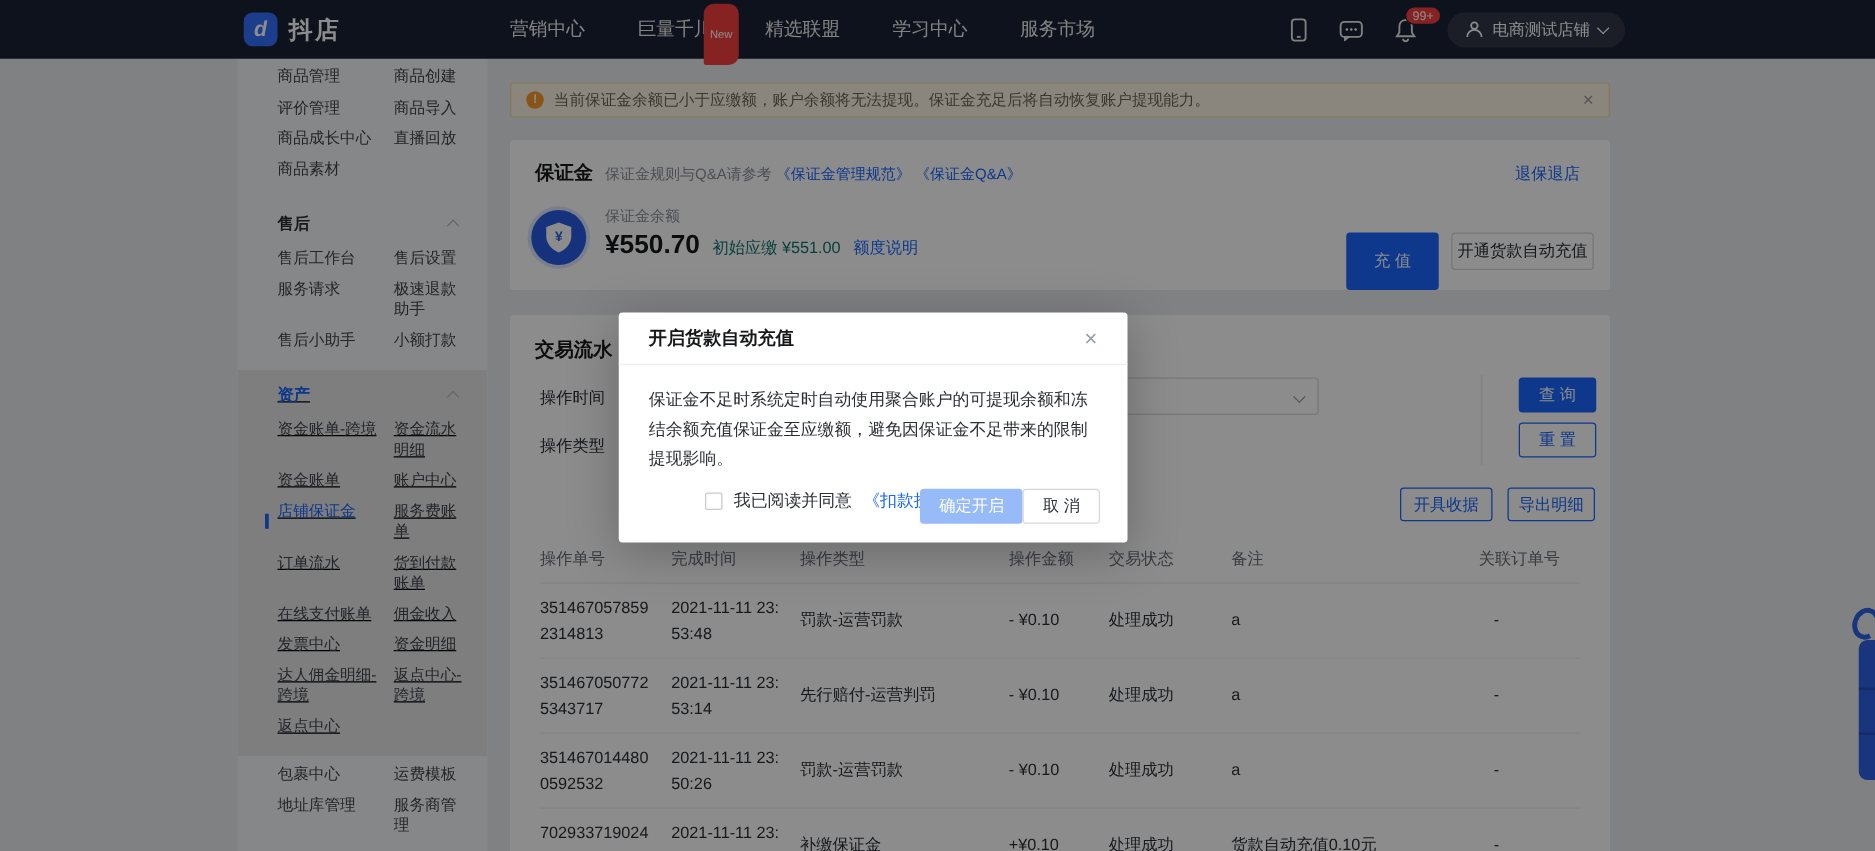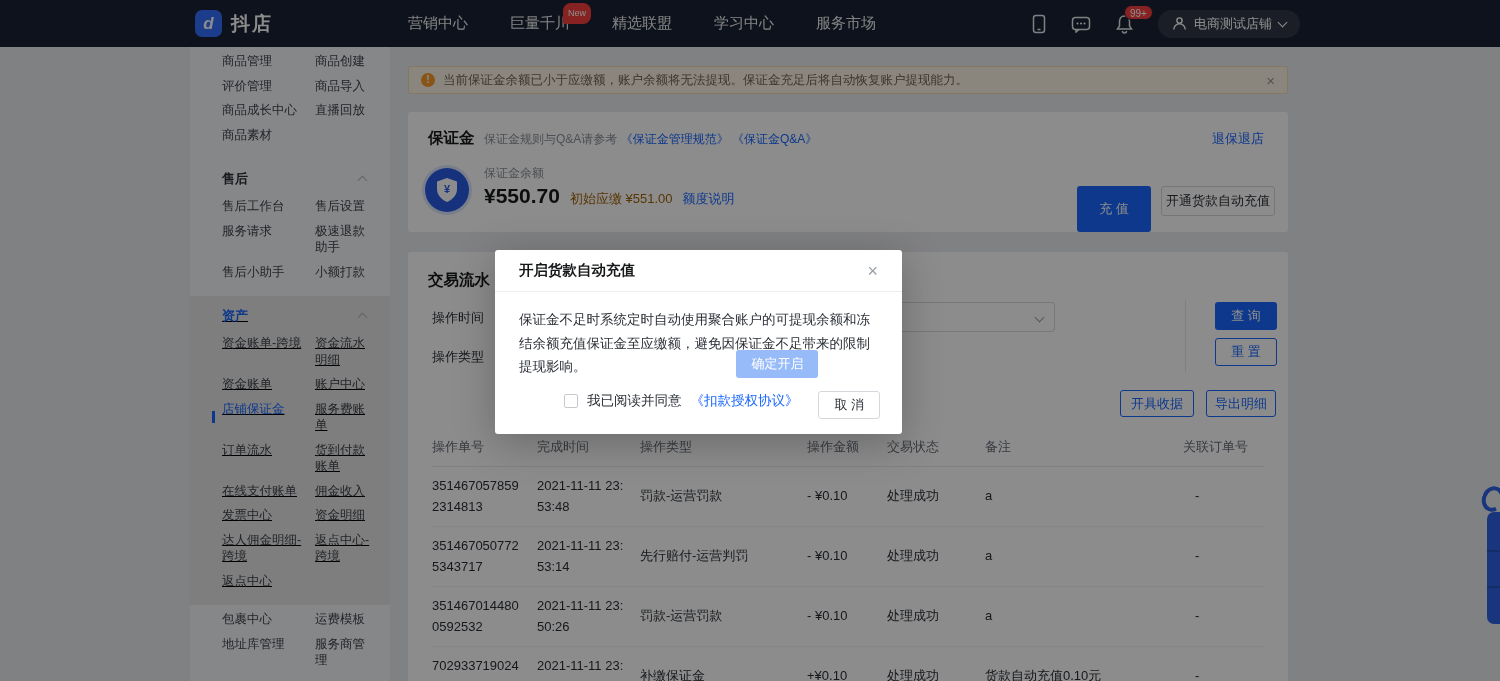--- a/index.html
+++ b/index.html
@@ -6,21 +6,21 @@
   body { background:#555; font-family:"Liberation Sans","DejaVu Sans",sans-serif; }
   .stage { position:relative; width:1500px; height:681px; overflow:hidden; background:#e9ebef; }
 
   
   .topnav { position:absolute; left:0; top:0; width:100%; height:47px; background:#1b2233; z-index:10; }
   .brand { position:absolute; left:195px; top:0; height:47px; display:flex; align-items:center; gap:9px; }
   .logo-sq { width:27px; height:27px; border-radius:7px; background:#3370ff; color:#fff; display:flex; align-items:center; justify-content:center; font-weight:bold; font-size:17px; font-style:italic; }
   .brand-name { color:#fff; font-size:19px; font-weight:600; letter-spacing:2px; }
   .nav-menu { position:absolute; left:408px; top:0; height:47px; display:flex; align-items:center; gap:42px; }
   .nav-item { color:rgba(255,255,255,.92); font-size:15px; white-space:nowrap; position:relative; cursor:pointer; }
-  .nav-badge { position:absolute; top:-11px; right:-21px; background:#f53f3f; color:#fff; font-size:9px; line-height:13px; padding:4px 5px; border-radius:8px 8px 8px 2px; }
+  .nav-badge { position:absolute; top:-11px; right:-21px; background:#f53f3f; color:#fff; font-size:9px; line-height:13px; padding:18px 5px; border-radius:8px 8px 8px 2px; }
   .nav-right { position:absolute; right:200px; top:0; height:47px; display:flex; align-items:center; gap:24px; }
   .tool-icon { display:flex; align-items:center; cursor:pointer; position:relative; }
   .bell-badge { position:absolute; top:-9px; left:9px; background:#f53f3f; color:#fff; font-size:10px; height:15px; line-height:15px; padding:0 5px; border-radius:8px; border:1px solid #1b2233; }
   .user-pill { display:flex; align-items:center; gap:7px; background:rgba(255,255,255,.1); border-radius:16px; padding:5px 14px; color:#fff; font-size:13px; cursor:pointer; }
   .pill-chev { width:7px; height:7px; border-left:1.5px solid #fff; border-bottom:1.5px solid #fff; transform:rotate(-45deg); margin-top:-3px; }
 
   
   .sidebar { position:absolute; left:190px; top:47px; bottom:0; width:200px; background:#f5f6f8; overflow:hidden; z-index:5; }
   .side-section { padding:2px 0 12px; position:relative; }
   .side-section.active { background:#e5e5e5;text-decoration:underline; }
@@ -43,21 +43,21 @@
   .card { position:absolute; background:#fff; border-radius:3px; }
   .card1 { left:18px; top:65px; width:880px; height:120px; }
   .c1-title { position:absolute; left:20px; top:16px; font-size:15.5px; font-weight:700; color:#17181a; }
   .c1-note { position:absolute; left:76px; top:19px; font-size:12px; color:#8a9099; }
   .c1-note a { color:#1966ff; text-decoration:none; }
   .quit-link { position:absolute; right:24px; top:18px; font-size:13px; color:#1966ff; cursor:pointer;margin-left:20px; }
   .c1-icon { position:absolute; left:17px; top:56px; width:44px; height:44px; border-radius:50%; background:#2b5be4; box-shadow:0 0 0 3px #dde7fb; display:flex; align-items:center; justify-content:center; }
   .bal-label { position:absolute; left:76px; top:53px; font-size:12px; color:#8a9099; }
   .bal-row { position:absolute; left:76px; top:72px; display:flex; align-items:baseline; gap:10px; }
   .bal-value { font-size:21px; font-weight:700; color:#17181a; }
-  .bal-due { font-size:13px; color:#a16207; }
+  .bal-due { font-size:13px; color:#0f766e; }
   .quota-link { font-size:13px; color:#1966ff; cursor:pointer; }
   .btn { display:flex; align-items:center; justify-content:center; font-size:13px; border-radius:3px; cursor:pointer; white-space:nowrap; }
   .btn-primary { background:#1966ff; color:#fff; }
   .btn-plain { background:#fff; border:1px solid #d5d8dd; color:#2b2f36; }
   .btn-blue-outline { background:#fff; border:1px solid #1966ff; color:#1966ff; }
   .btn-recharge { position:absolute; left:669px; top:74px; width:74px; height:46px; }
   .btn-auto { position:absolute; left:753px; top:74px; width:114px; height:30px; }
 
   .card2 { left:18px; top:205px; width:880px; height:520px; }
   .c2-title { position:absolute; left:20px; top:18px; font-size:15.5px; font-weight:700; color:#17181a; }
@@ -86,21 +86,21 @@
   .modal { position:absolute; left:495px; top:250px; width:407px; height:184px; background:#fff; border-radius:3px; z-index:50; box-shadow:0 8px 40px rgba(0,0,0,.25); }
   .m-head { height:42px; border-bottom:1px solid #eceef0; display:flex; align-items:center; padding:0 24px; }
   .m-title { font-size:14.5px; font-weight:700; color:#17181a; }
   .m-close { margin-left:auto; color:#9aa0a8; font-size:18px; cursor:pointer; line-height:1; }
   .m-body { padding:16px 24px 0; font-size:13.5px; color:#2b2f36; line-height:1.75; }
   .m-agree { display:flex; align-items:center; gap:9px; margin:13px 24px 0; font-size:13.5px; color:#2b2f36;padding-left:45px; }
   .m-check { width:14px; height:14px; border:1px solid #c6cace; border-radius:2px; background:#fff; flex:none; cursor:pointer; }
   .m-link { color:#1966ff; text-decoration:none; cursor:pointer; }
   .m-foot { position:absolute; right:22px; bottom:15px; display:flex; gap:0; }
   .btn-confirm { background:#96bbf8; color:#fff; height:28px; padding:0 15px; }
-  .btn-cancel { height:28px; padding:0 15px;margin-top:41px; }
+  .btn-cancel { height:28px; padding:0 15px; }
 
   
   .float-widget { position:absolute; right:0; top:512px; width:13px; height:112px; background:#2e62e6; border-radius:7px 0 0 7px; z-index:30; }
   .float-widget .seg { position:absolute; left:0; right:0; height:2px; background:rgba(0,0,0,.18); }
   .float-hook { position:absolute; right:-4px; top:486px; width:22px; height:26px; border:4px solid #2e62e6; border-radius:50%; border-right-color:transparent; transform:rotate(20deg); z-index:30; }
 </style>
 </head>
 <body>
 
 <div class="stage">

